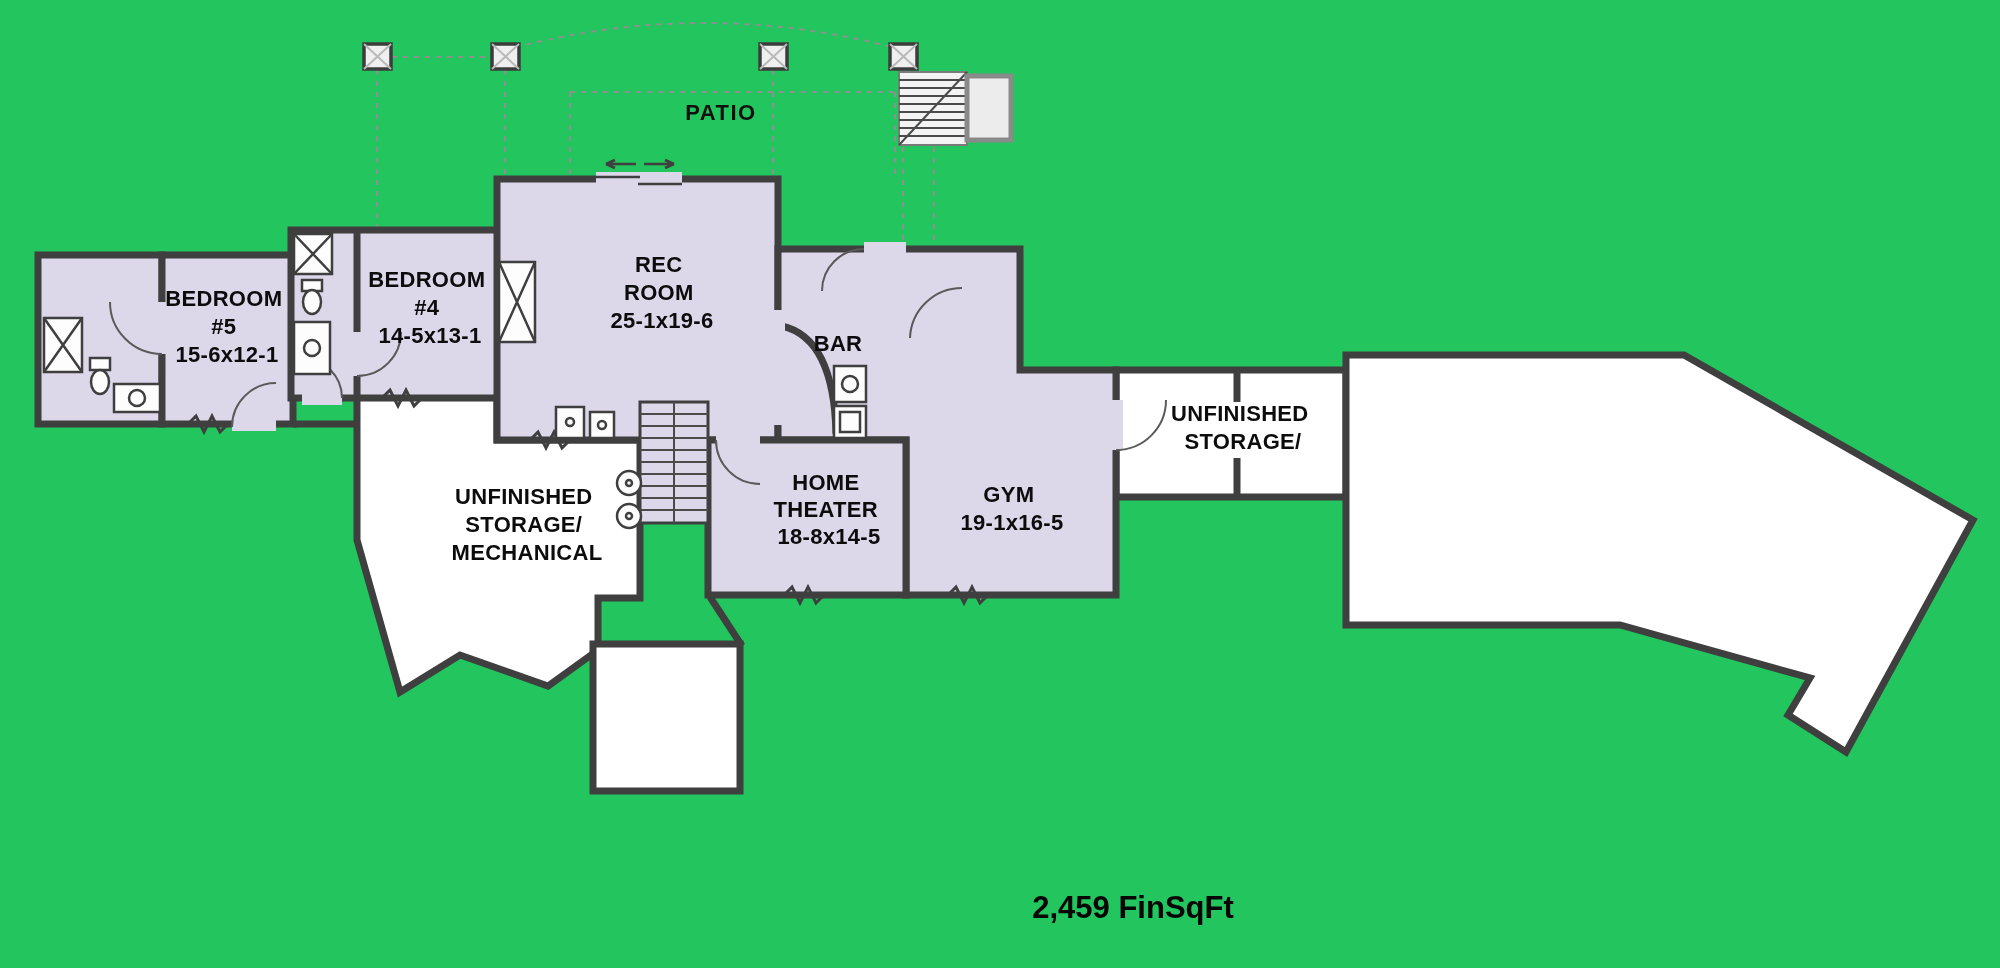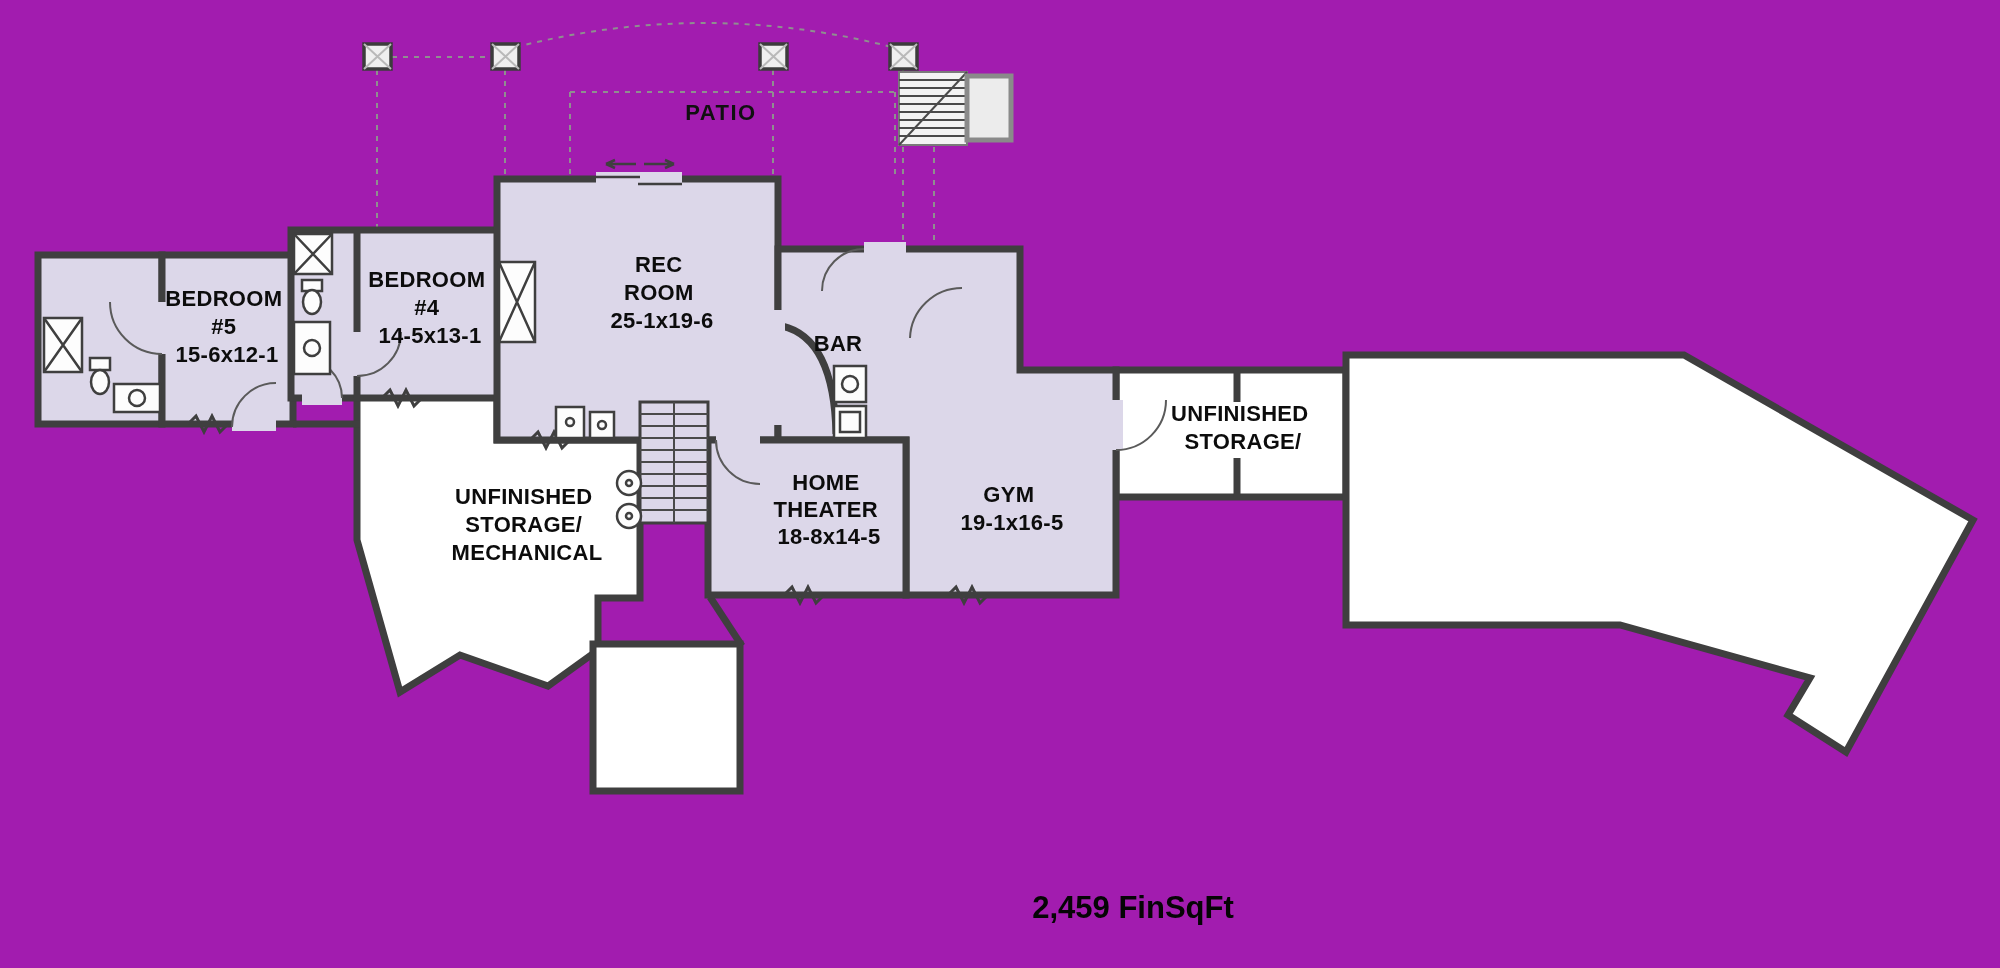--- a/index.html
+++ b/index.html
@@ -1,16 +1,16 @@
 <!DOCTYPE html>
 <html style="--finished: #dcd7e9; --unfinished: #ffffff; --wall: #3f3f3f;"><head>
 <meta charset="utf-8">
 <style>
   html,body{margin:0;padding:0;background:#ffffff;}
-  .canvas{width:2000px;height:968px;background:#a21caf;position:relative;font-family:"Liberation Sans",sans-serif;}
+  .canvas{width:2000px;height:968px;background:#22c55e;position:relative;font-family:"Liberation Sans",sans-serif;}
   svg{display:block;}
   .room-f{fill:var(--finished,#dcd7e9);stroke:var(--wall,#3f3f3f);stroke-width:7;stroke-linejoin:miter;}
   .room-u{fill:var(--unfinished,#ffffff);stroke:var(--wall,#3f3f3f);stroke-width:7;stroke-linejoin:miter;}
   .wall{stroke:var(--wall,#3f3f3f);stroke-width:7;fill:none;}
   .thin{stroke:var(--wall,#3f3f3f);stroke-width:2.5;fill:none;}
   .zig{stroke:var(--wall,#3f3f3f);stroke-width:3;fill:none;}
   .fix{fill:#fdfdfd;stroke:#3f3f3f;stroke-width:2.5;}
   .gapf{fill:var(--finished,#dcd7e9);stroke:none;}
   .gapu{fill:#ffffff;stroke:none;}
   .dash{stroke:#8f8f8f;stroke-width:2;fill:none;stroke-dasharray:5 6;}

